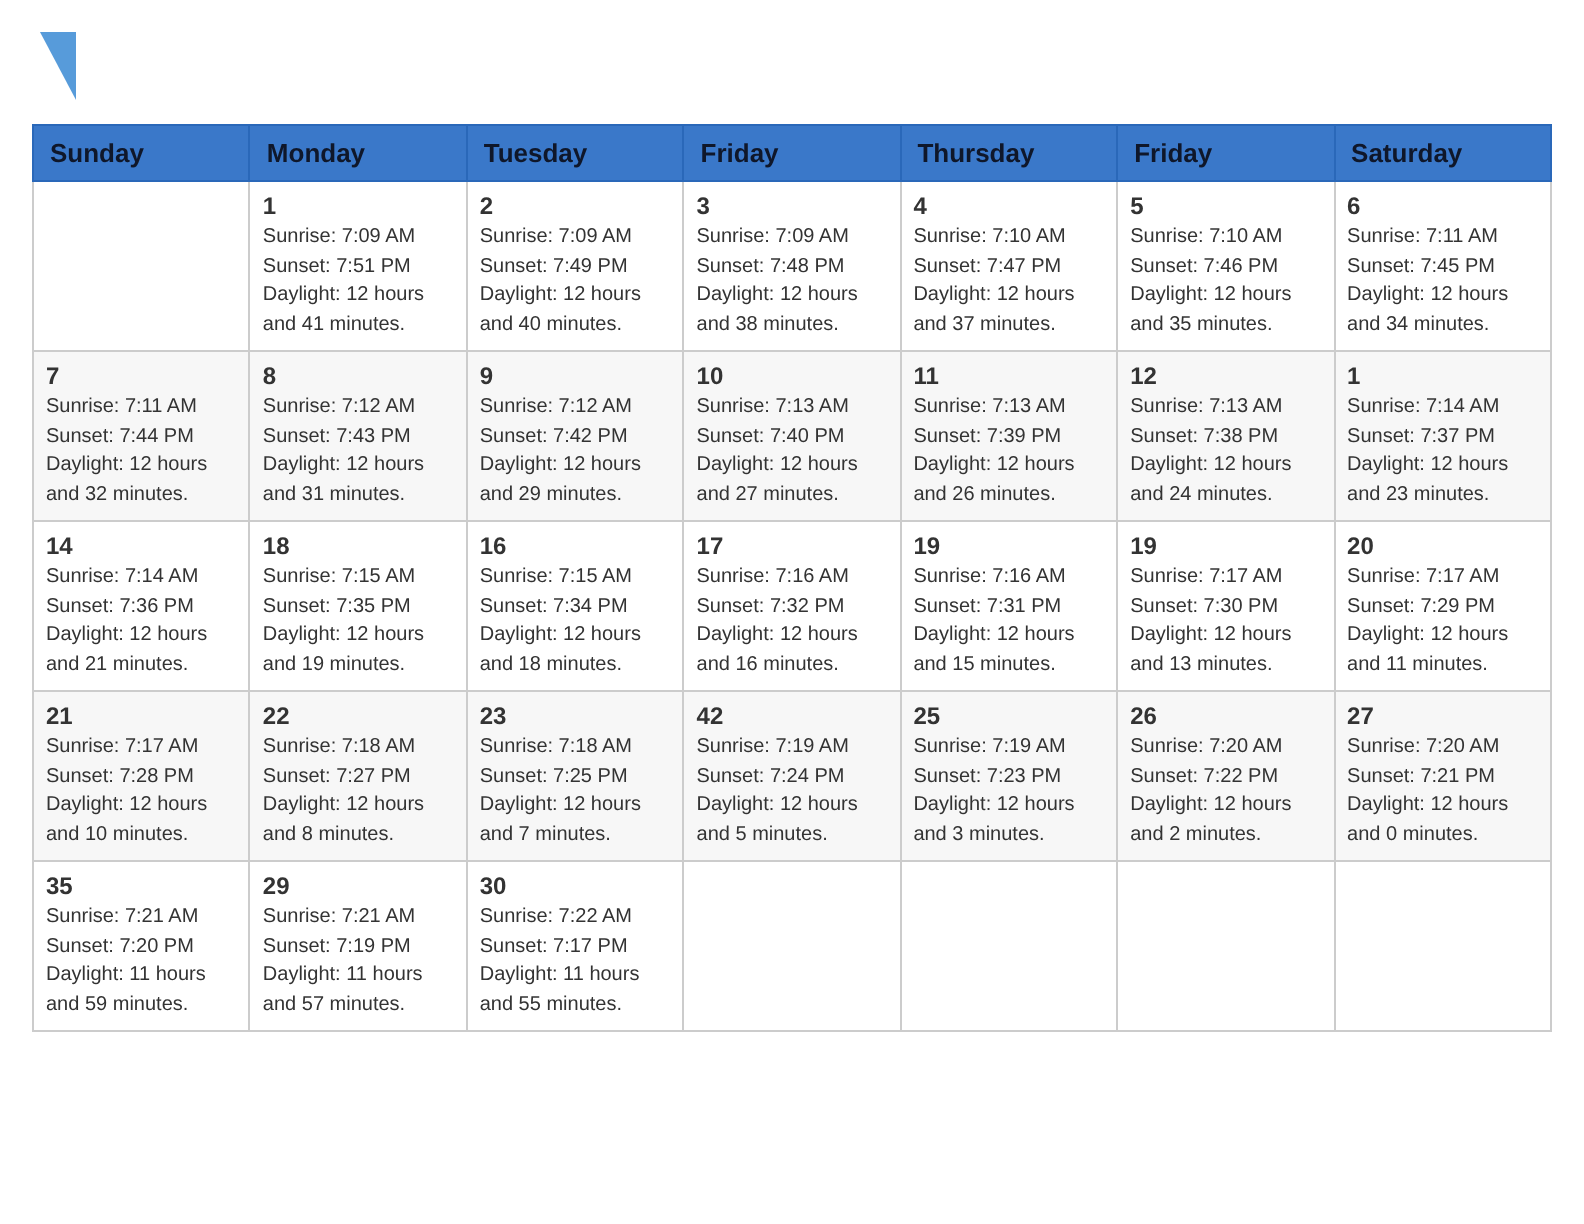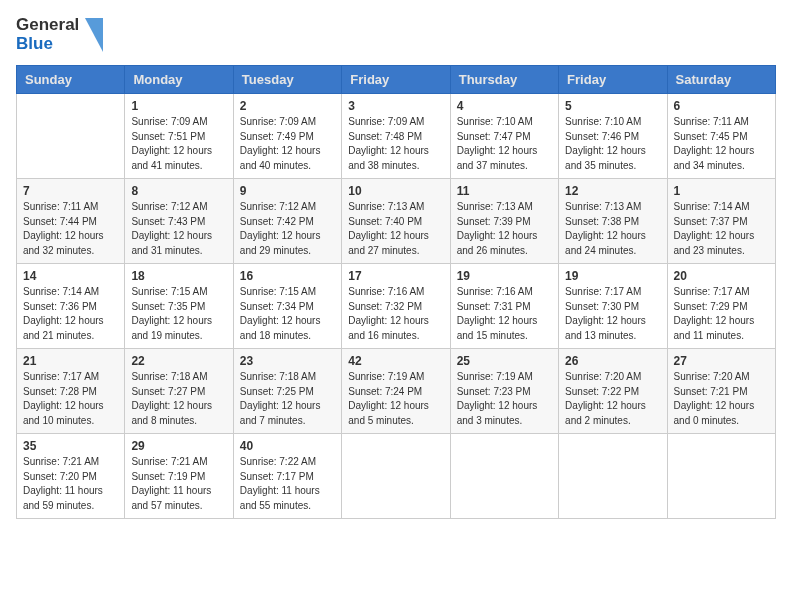--- a/index.html
+++ b/index.html
@@ -34,21 +34,21 @@
       color: #555;
       margin-top: 2px;
     }
     .calendar {
       width: 100%;
       border-collapse: collapse;
       border: 1px solid #ccc;
     }
     .calendar th {
       background-color: #3a78c9;
-      color: #e5e5e5;
+      color: #0f172a;
       font-size: 13px;
       font-weight: bold;
       padding: 6px 8px;
       text-align: left;
       border: 1px solid #2a68b9;
     }
     .calendar td {
       vertical-align: top;
       border: 1px solid #ccc;
       padding: 5px 6px;
@@ -75,24 +75,20 @@
     .empty-cell {
       background: #fff !important;
     }
   </style>
 </head>
 <body>
 
 <div class="header">
   <div class="logo">
     <div style="display:flex;align-items:center;gap:2px;">
-      <div style="display:flex;flex-direction:column;line-height:1.1;">
-        <span style="font-size:17px;font-weight:bold;color:#333;">General</span>
-        <span style="font-size:17px;font-weight:bold;color:#1a6bbf;">Blue</span>
-      </div>
       <svg width="22" height="34" viewBox="0 0 22 34">
         <polygon points="4,0 22,0 22,34" fill="#3a89d4" opacity="0.85"></polygon>
       </svg>
     </div>
   </div>
   <div class="title-block">
     <div class="month-title"></div>
     <div class="location"></div>
   </div>
 </div>
@@ -317,21 +313,21 @@
 and 59 minutes.</div>
         </td>
         <td>
           <span class="day-number">29</span>
           <div class="day-info" style="white-space: pre-line;">Sunrise: 7:21 AM
 Sunset: 7:19 PM
 Daylight: 11 hours
 and 57 minutes.</div>
         </td>
         <td>
-          <span class="day-number">40</span>
+          <span class="day-number">30</span>
           <div class="day-info" style="white-space: pre-line;">Sunrise: 7:22 AM
 Sunset: 7:17 PM
 Daylight: 11 hours
 and 55 minutes.</div>
         </td>
         <td class="empty-cell"></td>
         <td class="empty-cell"></td>
         <td class="empty-cell"></td>
         <td class="empty-cell"></td>
       </tr>

